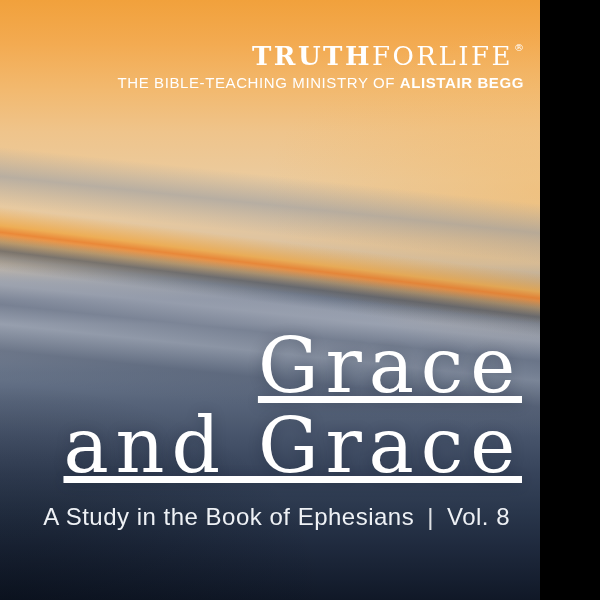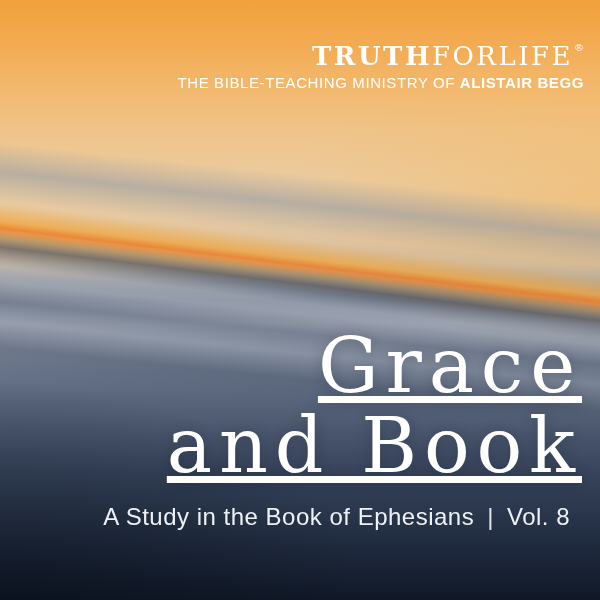--- a/index.html
+++ b/index.html
@@ -6,21 +6,21 @@
     margin: 0;
     padding: 0;
     width: 600px;
     height: 600px;
     background: #000;
     font-family: "Liberation Sans", sans-serif;
   }
 
   .cover {
     position: relative;
-    width: 600px;
+    width: 540px;
     height: 600px;
     overflow: hidden;
     color: var(--text-white, #ffffff);
   }
 
   
   .bg {
     position: absolute;
     inset: 0;
     background-image:
@@ -148,20 +148,20 @@
       <span class="heavy">TRUTH</span><span class="light">FORLIFE</span><sup>®</sup>
     </div>
     <div class="tagline">
       <span>THE BIBLE-TEACHING MINISTRY OF</span>
       <span class="name">ALISTAIR BEGG</span>
     </div>
   </header>
 
   <h1 class="title">
     <span class="line">Grace</span>
-    <span class="line">and Book</span>
+    <span class="line">and Grace</span>
   </h1>
 
   <div class="subtitle">
     <span>A Study in the Book of Ephesians</span><span class="sep">|</span><span>Vol. 8</span>
   </div>
 
 </div>
 
 </body></html>

